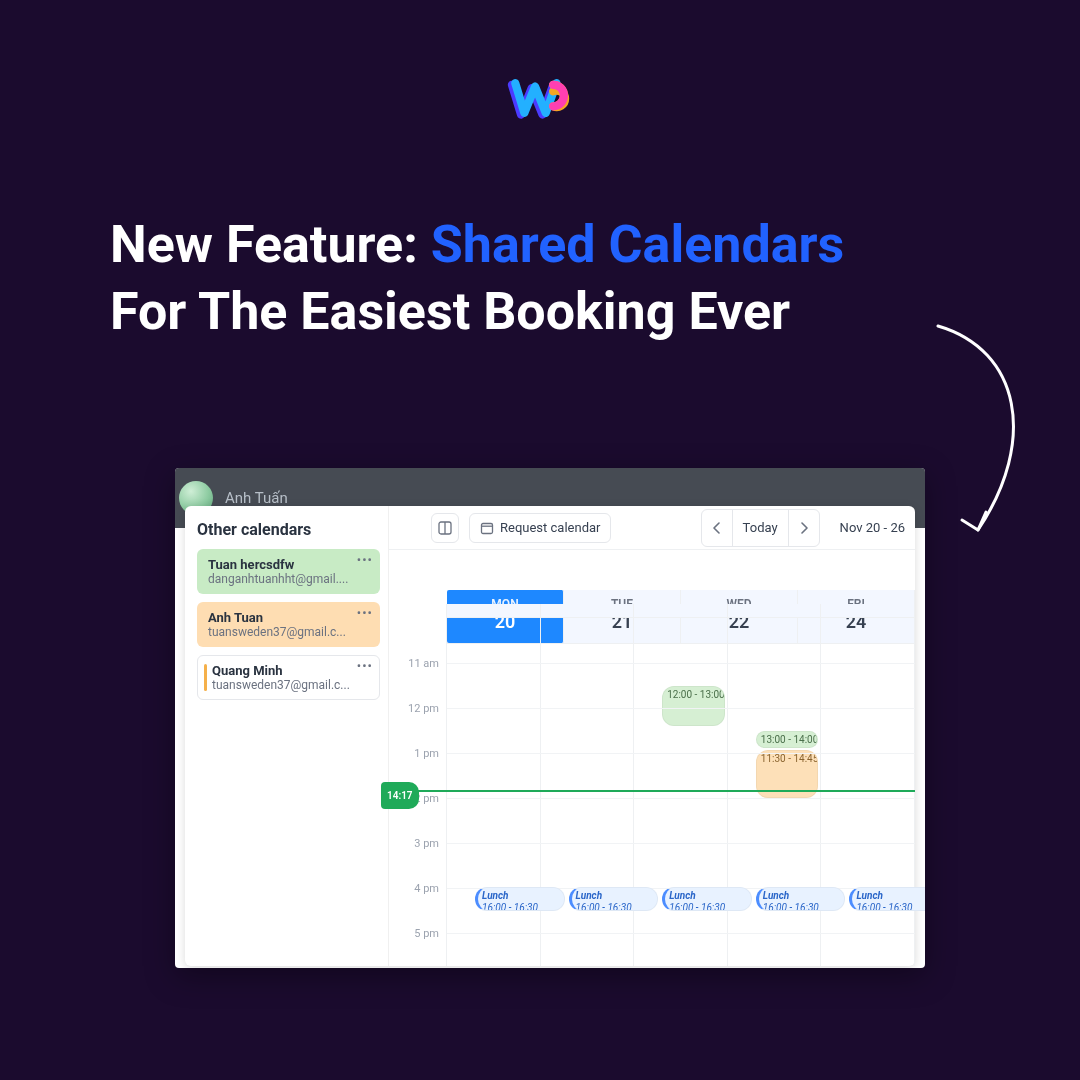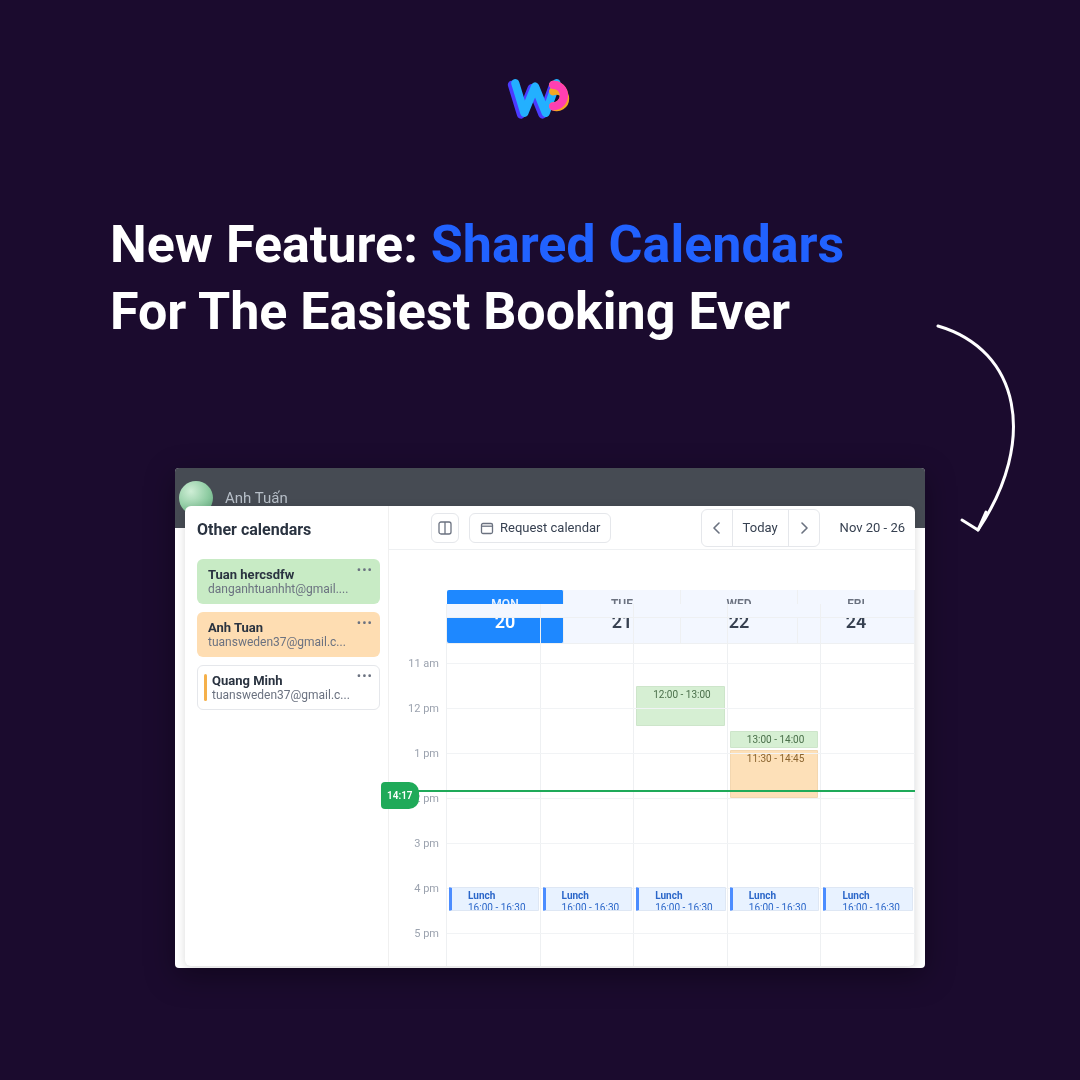--- a/index.html
+++ b/index.html
@@ -54,21 +54,21 @@
   .panel {
     position:absolute; left:10px; top:38px; width:730px; height:460px;
     background:#fff; border-radius:6px; box-shadow:0 2px 10px rgba(0,0,0,.15);
     display:flex;
   }
 
   
   .sidebar {
     width: 204px; padding: 14px 8px 0 12px; border-right:1px solid #f0f0f0;
   }
-  .side-title { font-size:16px; font-weight:700; color:#2a3340; margin-bottom:20px; white-space:nowrap;}
+  .side-title { font-size:16px; font-weight:700; color:#2a3340; margin-bottom:10px; white-space:nowrap;}
   .cal-card {
     position:relative; border-radius:6px; padding:7px 8px 7px 10px; margin-bottom:8px;
     border:1px solid transparent;
   }
   .cal-card .dots { position:absolute; right:6px; top:2px; color:#6b7280; font-size:13px; letter-spacing:1px;}
   .cal-card .cname { font-size:13px; font-weight:700; color:#2a3340; white-space:nowrap; overflow:hidden; text-overflow:ellipsis; }
   .cal-card .cemail{ font-size:12px; color:#6b7280; white-space:nowrap; overflow:hidden; text-overflow:ellipsis; }
   .cal-card .stripe{ position:absolute; left:6px; top:8px; bottom:8px; width:3px; border-radius:2px; }
   .cal-green  { background:#c8ebc5; }
   .cal-orange { background:#feddb2; }
@@ -122,27 +122,27 @@
     position:absolute; left:0; width:58px; text-align:right; padding-right:8px;
     font-size:11px; color:#9ca3af; transform: translateY(-6px);
   }
 
   .allday {
     position:absolute; left:58px; right:0; top:54px; height:14px;
     background:#f3f7ff; border-bottom:1px solid #eef0f2;
   }
 
   .event {
-    position:absolute; font-size:10px; line-height:1.15; padding:2px 16px;
-    border-radius:1px; border:1px solid rgba(0,0,0,.04);
-    overflow:hidden; white-space:nowrap;
+    position:absolute; font-size:10px; line-height:1.15; padding:2px 4px;
+    border-radius:12px; border:1px solid rgba(0,0,0,.04);
+    overflow:hidden; white-space:nowrap;margin-left:26px;
   }
   .ev-green  { background:#d6efd3; color:#4a6f4a; }
   .ev-orange { background:#fde0b8; color:#8a642f; }
-  .ev-blue   { background:#e8f2ff; color:#2a66c9; border-left:3px solid #4c8dff;}
+  .ev-blue   { background:#e8f2ff; color:#2a66c9; border-left:3px solid #4c8dff;font-style:italic;}
   .ev-blue b { color:#2a66c9; }
 
   .now-line {
     position:absolute; left:0; right:0; border-top:2px solid #1faa59;
   }
   .now-badge {
     position:absolute; left:0; transform:translate(-8px,-10px);
     background:#1faa59; color:#fff; font-size:10px; font-weight:600;
     padding:8px 6px; border-radius:4px 10px 10px 4px;
   }

